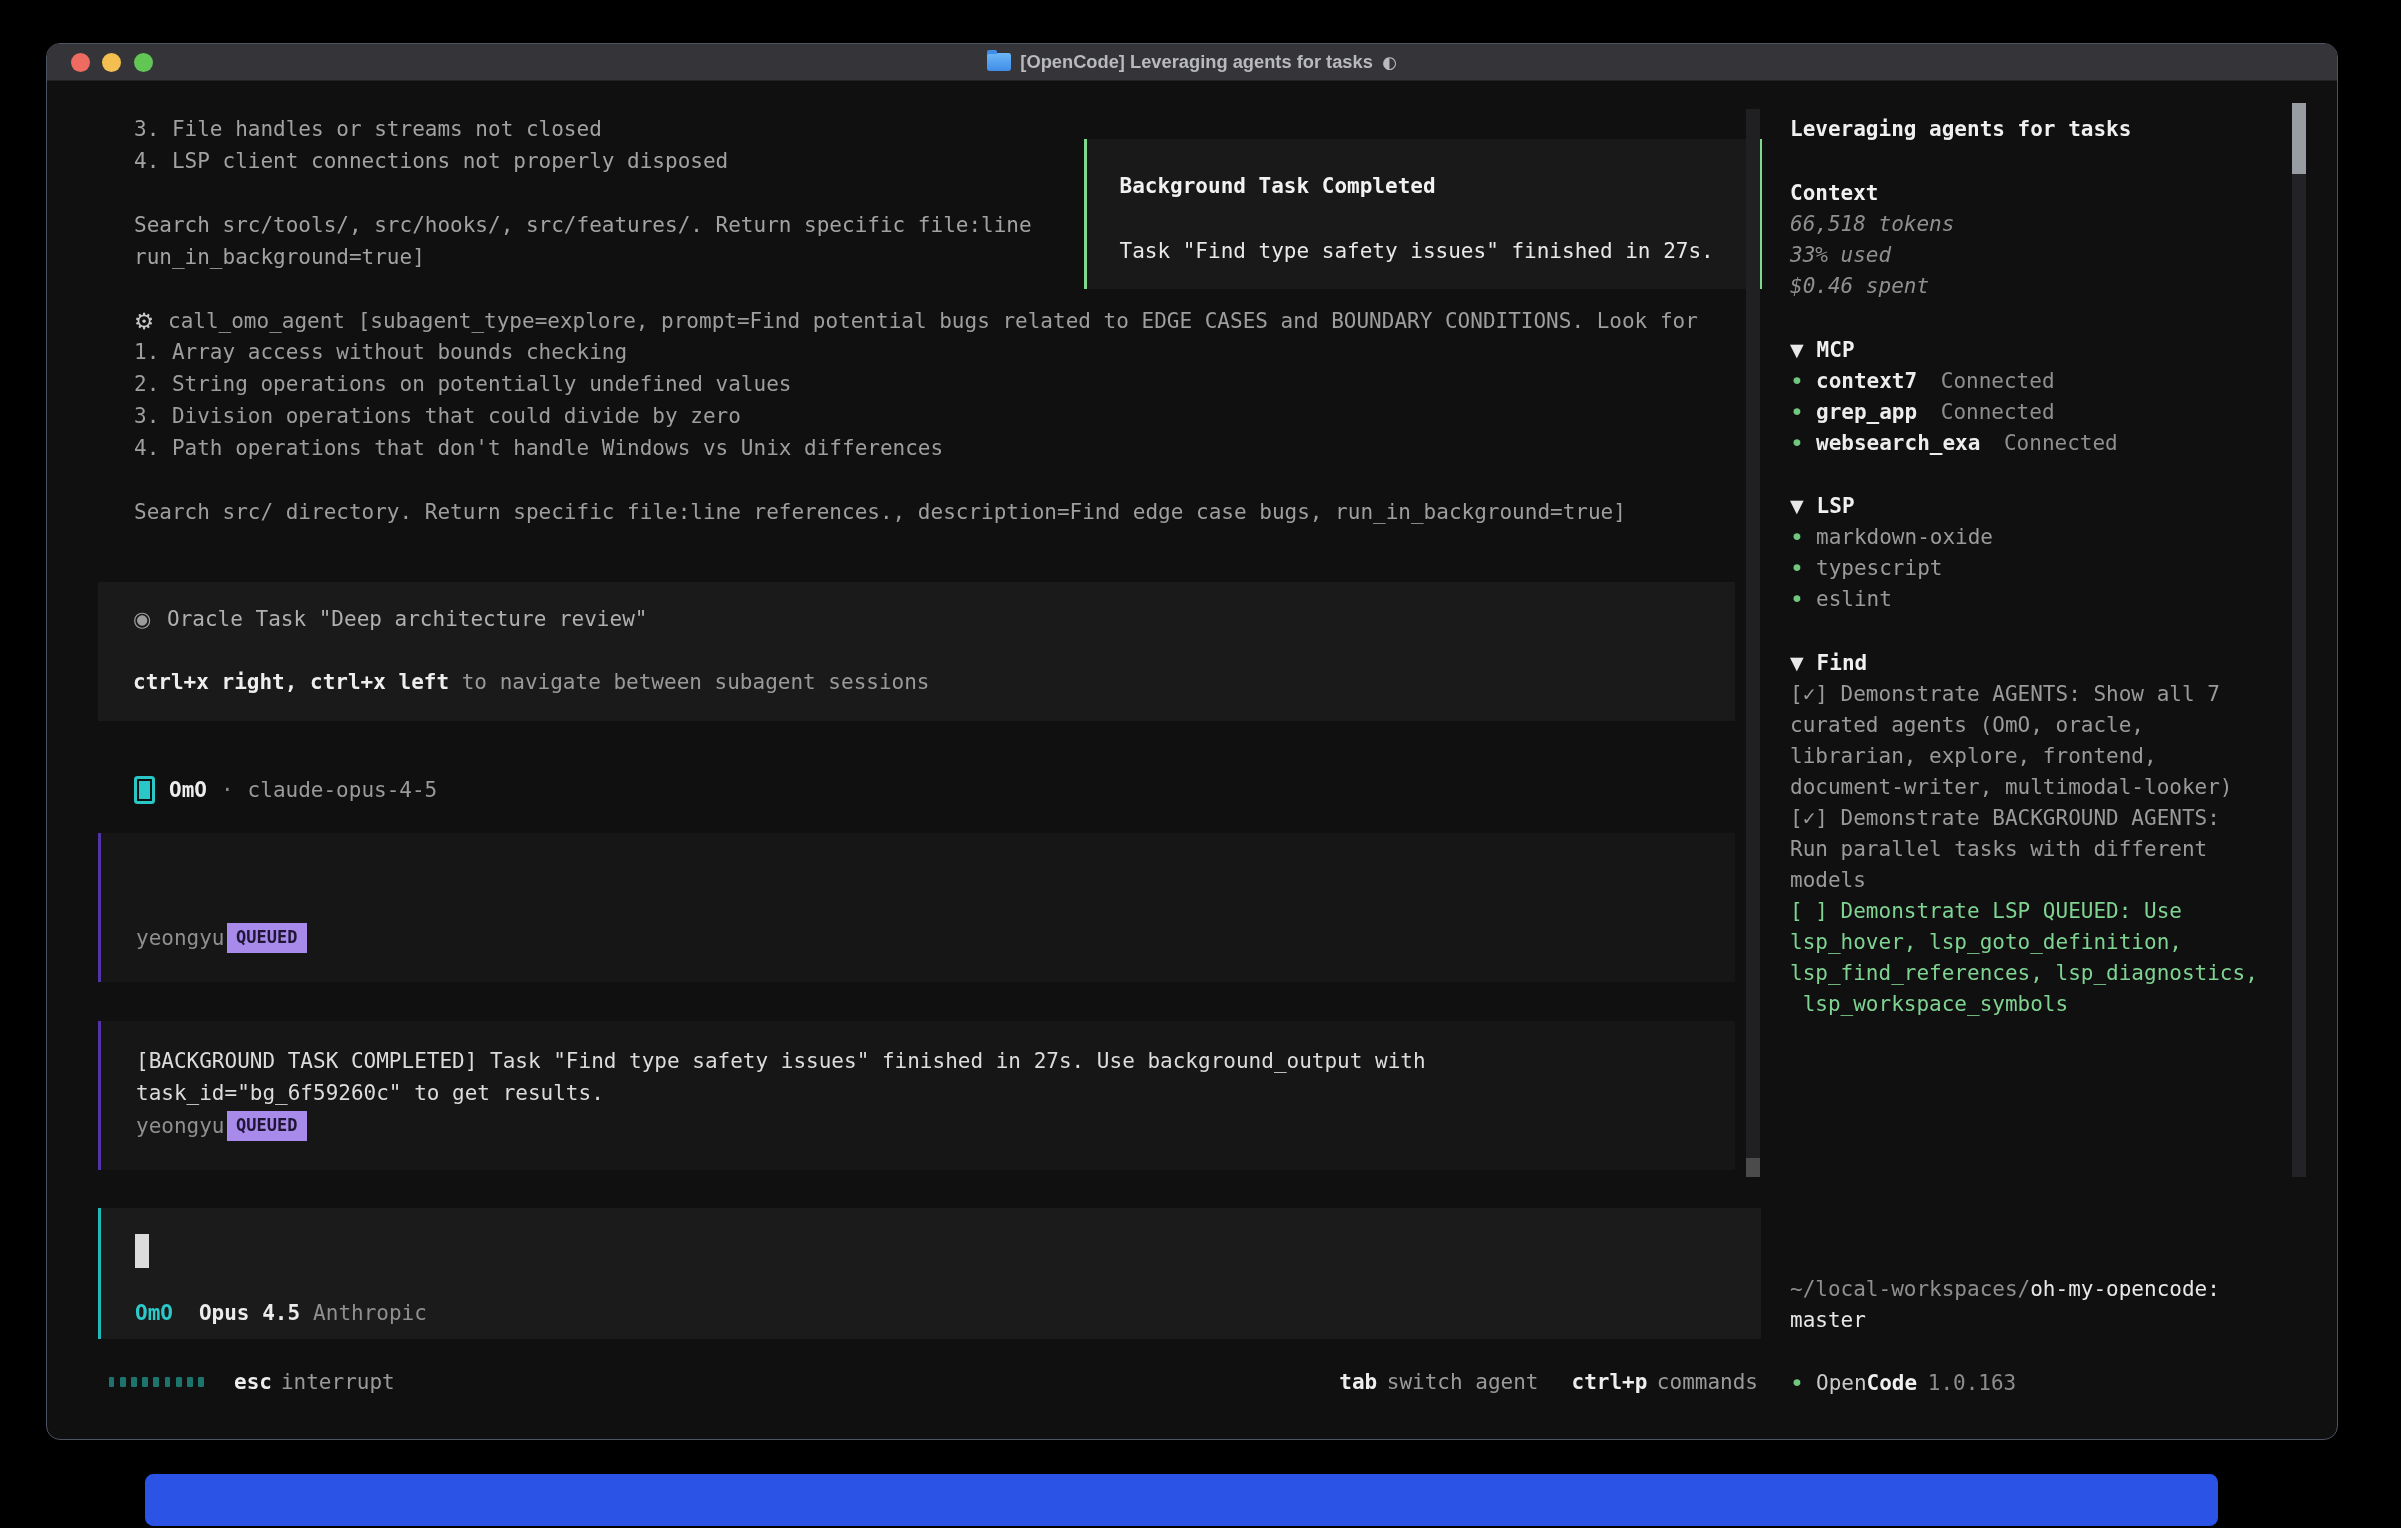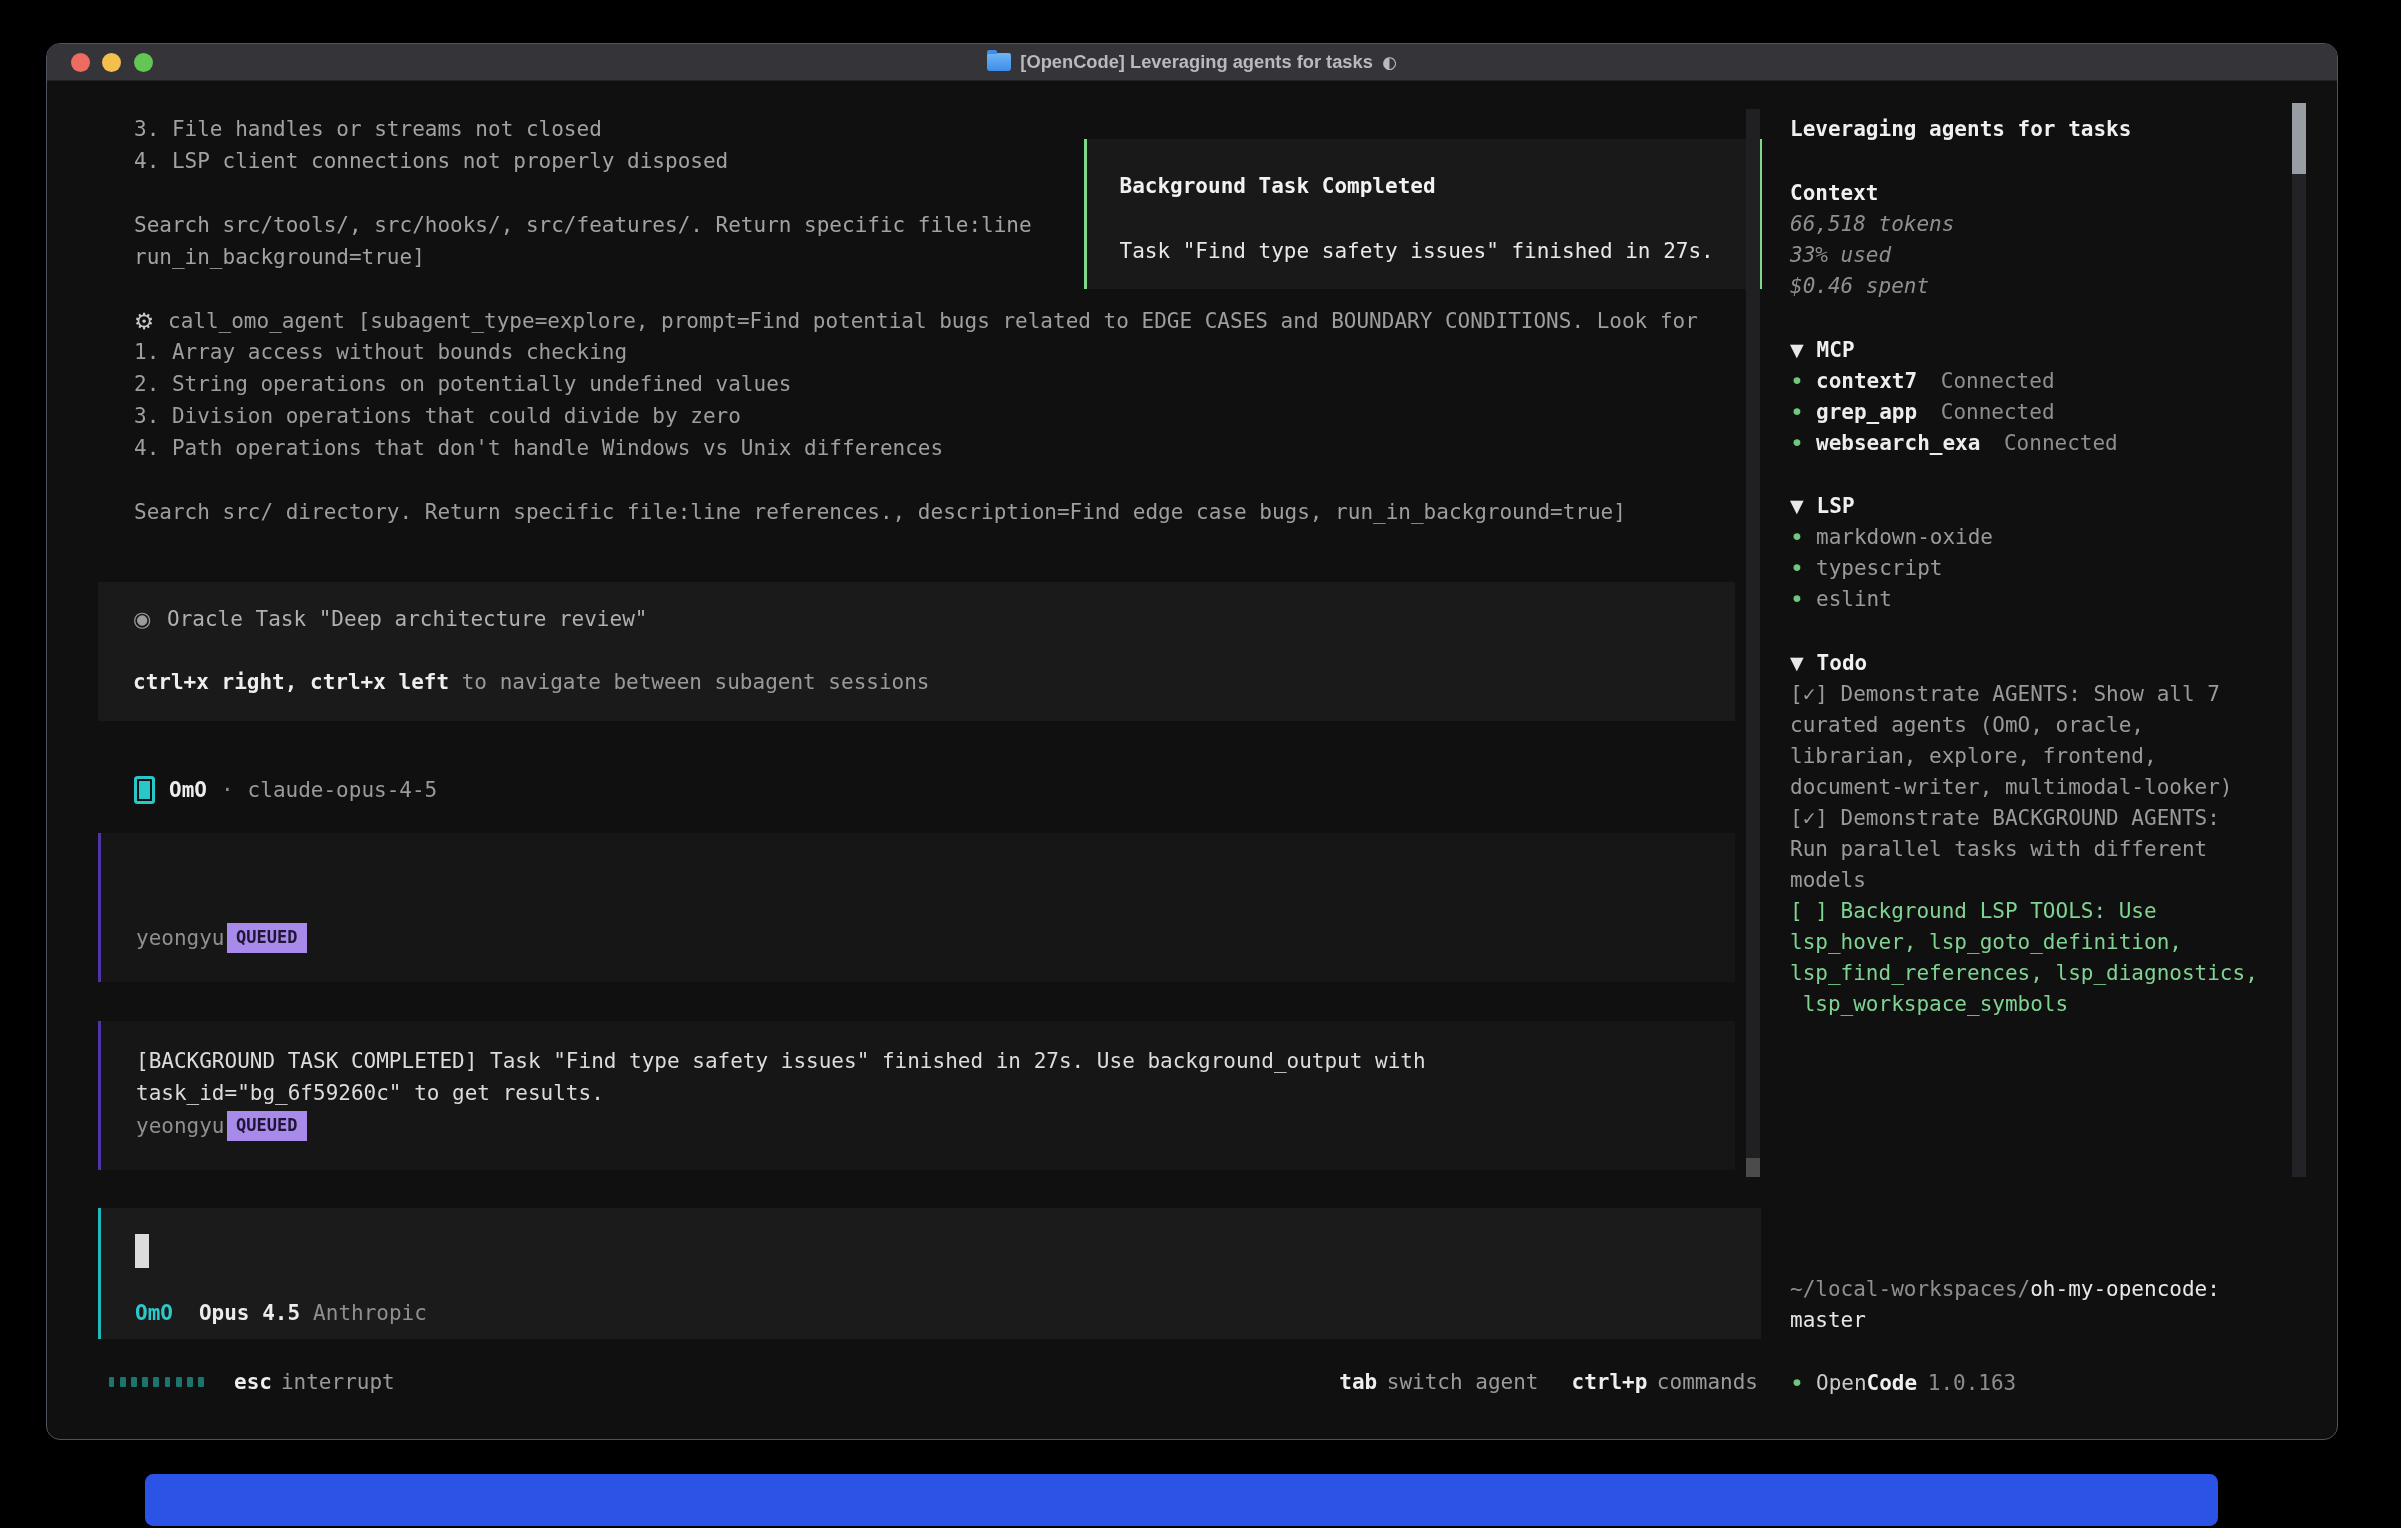--- a/index.html
+++ b/index.html
@@ -269,30 +269,30 @@
       </div>
       <div class="item-row">
         <span class="bullet">•</span>
         <span class="lsp-name">eslint</span>
       </div>
     </div>
 
     <div class="section sec-todo">
       <div class="sec-head">
         <span class="tri">▼</span>
-        <span>Todo</span>
+        <span>Find</span>
       </div>
       <div class="todo-gray">[✓] Demonstrate AGENTS: Show all 7
 curated agents (OmO, oracle,
 librarian, explore, frontend,
 document-writer, multimodal-looker)
 [✓] Demonstrate BACKGROUND AGENTS:
 Run parallel tasks with different
 models</div>
-      <div class="todo-green">[ ] Background LSP TOOLS: Use
+      <div class="todo-green">[ ] Demonstrate LSP QUEUED: Use
 lsp_hover, lsp_goto_definition,
 lsp_find_references, lsp_diagnostics,
  lsp_workspace_symbols</div>
     </div>
 
     <div class="path-block">
       <div>
         <span class="path-gray">~/local-workspaces/</span><span class="path-white">oh-my-opencode:</span>
       </div>
       <div class="path-white">master</div>

